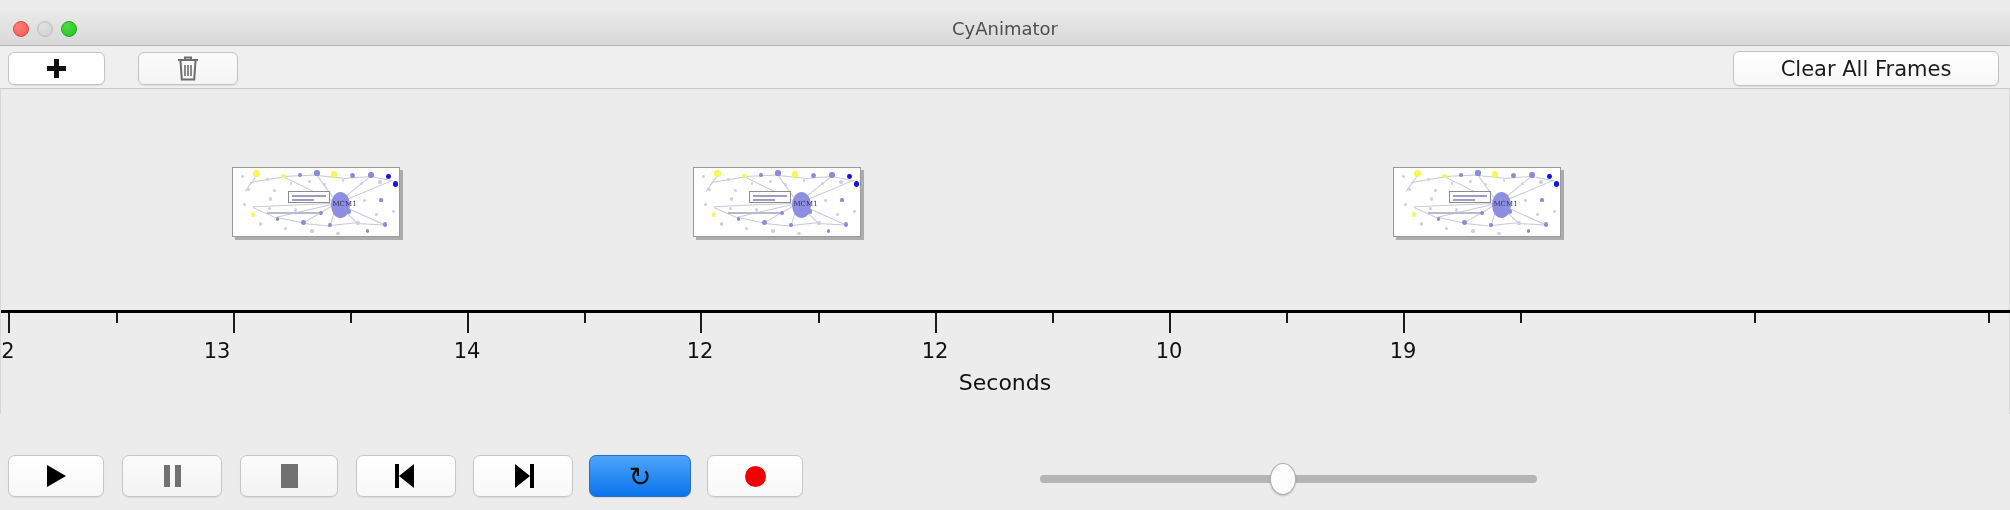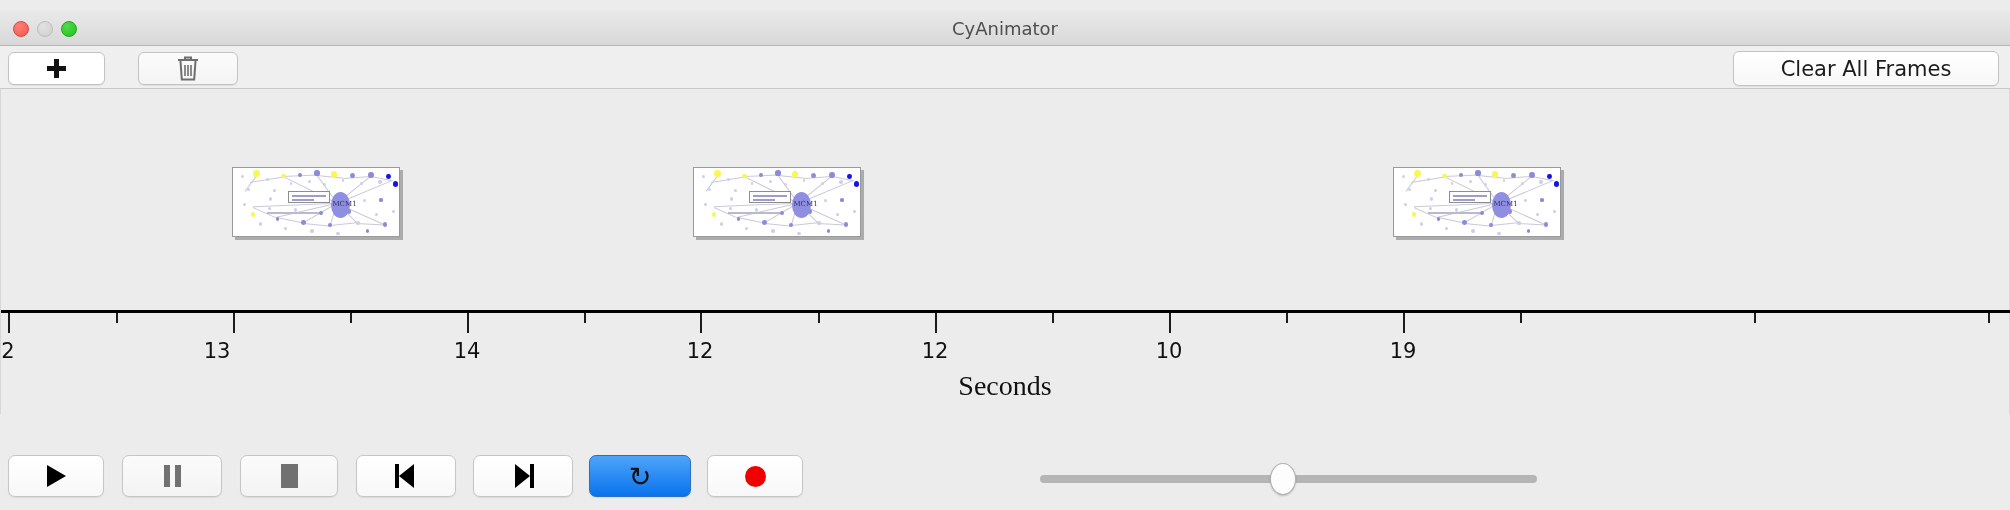--- a/index.html
+++ b/index.html
@@ -110,21 +110,21 @@
   }
   .tick { position: absolute; top: 224px; width: 2px; background: #1b1b1b; }
   .tick.major { height: 20px; }
   .tick.minor { height: 10px; }
   .tick-label {
     position: absolute; top: 250px; font-size: 21px; color: #111;
     transform: translateX(-50%); white-space: nowrap;
   }
   .axis-title {
     position: absolute; top: 281px; left: 0; width: 100%;
-    text-align: center; font-size: 28px; color: #111; font-family: Liberation Serif, serif;
+    text-align: center; font-size: 22px; color: #111;
   }
 
   
   .scrolltrack {
     position: absolute; left: 1px; top: 419px; width: 2008px; height: 22px;
     background: #fafafa; border-top: 1px solid #e2e2e2; border-bottom: 1px solid #9e9e9e;
   }
 
   
   .transport {

